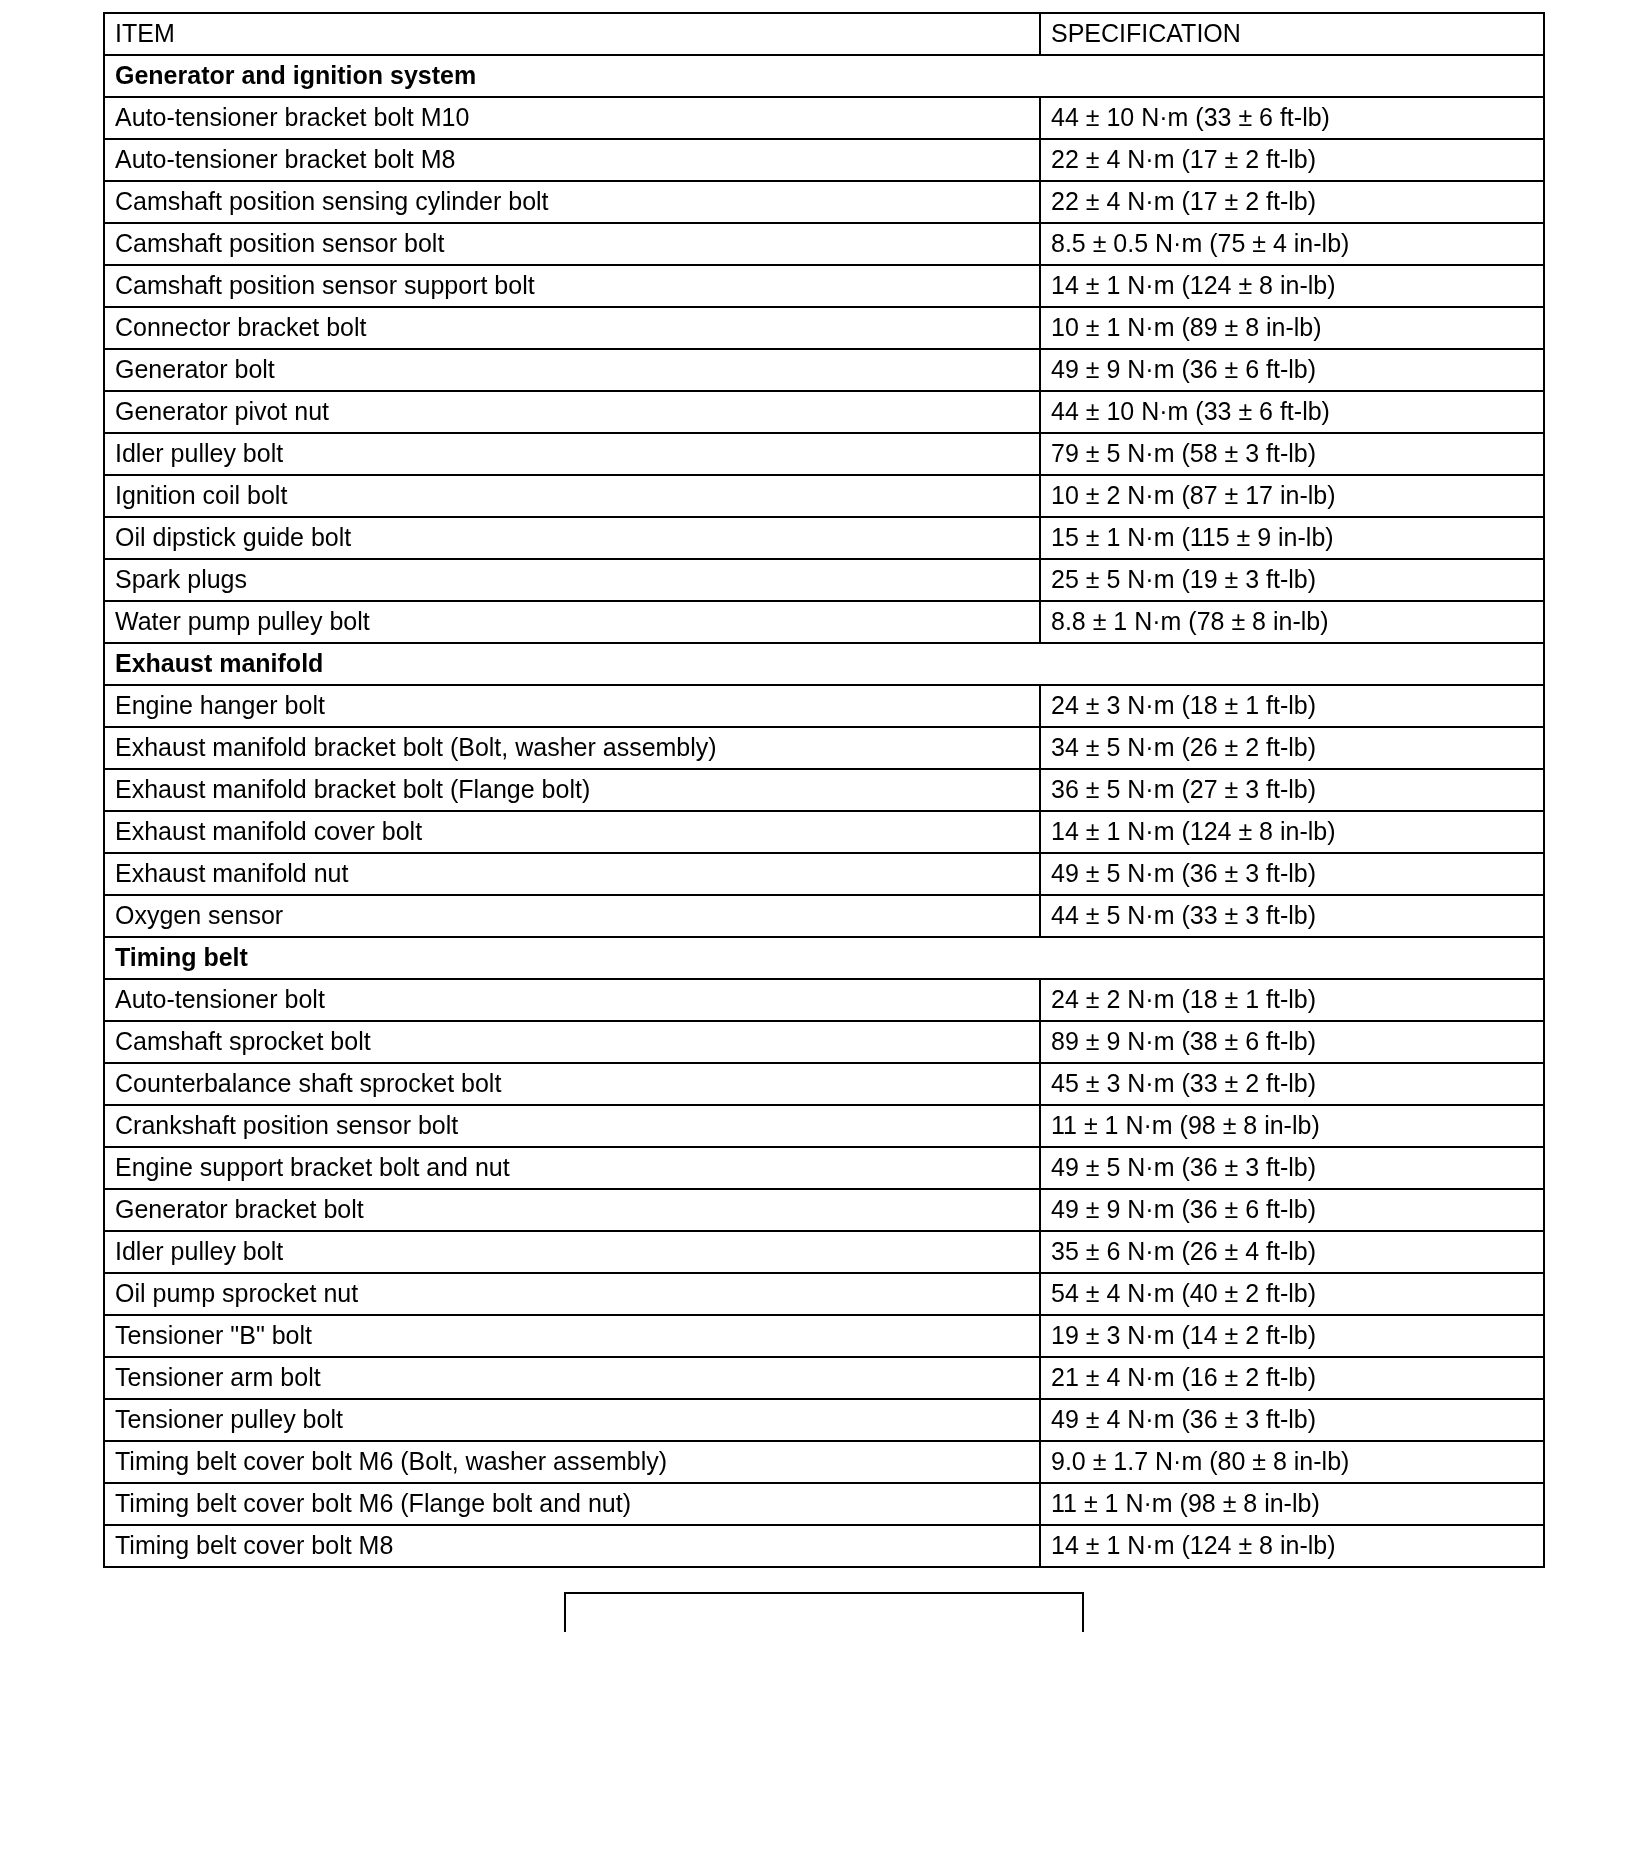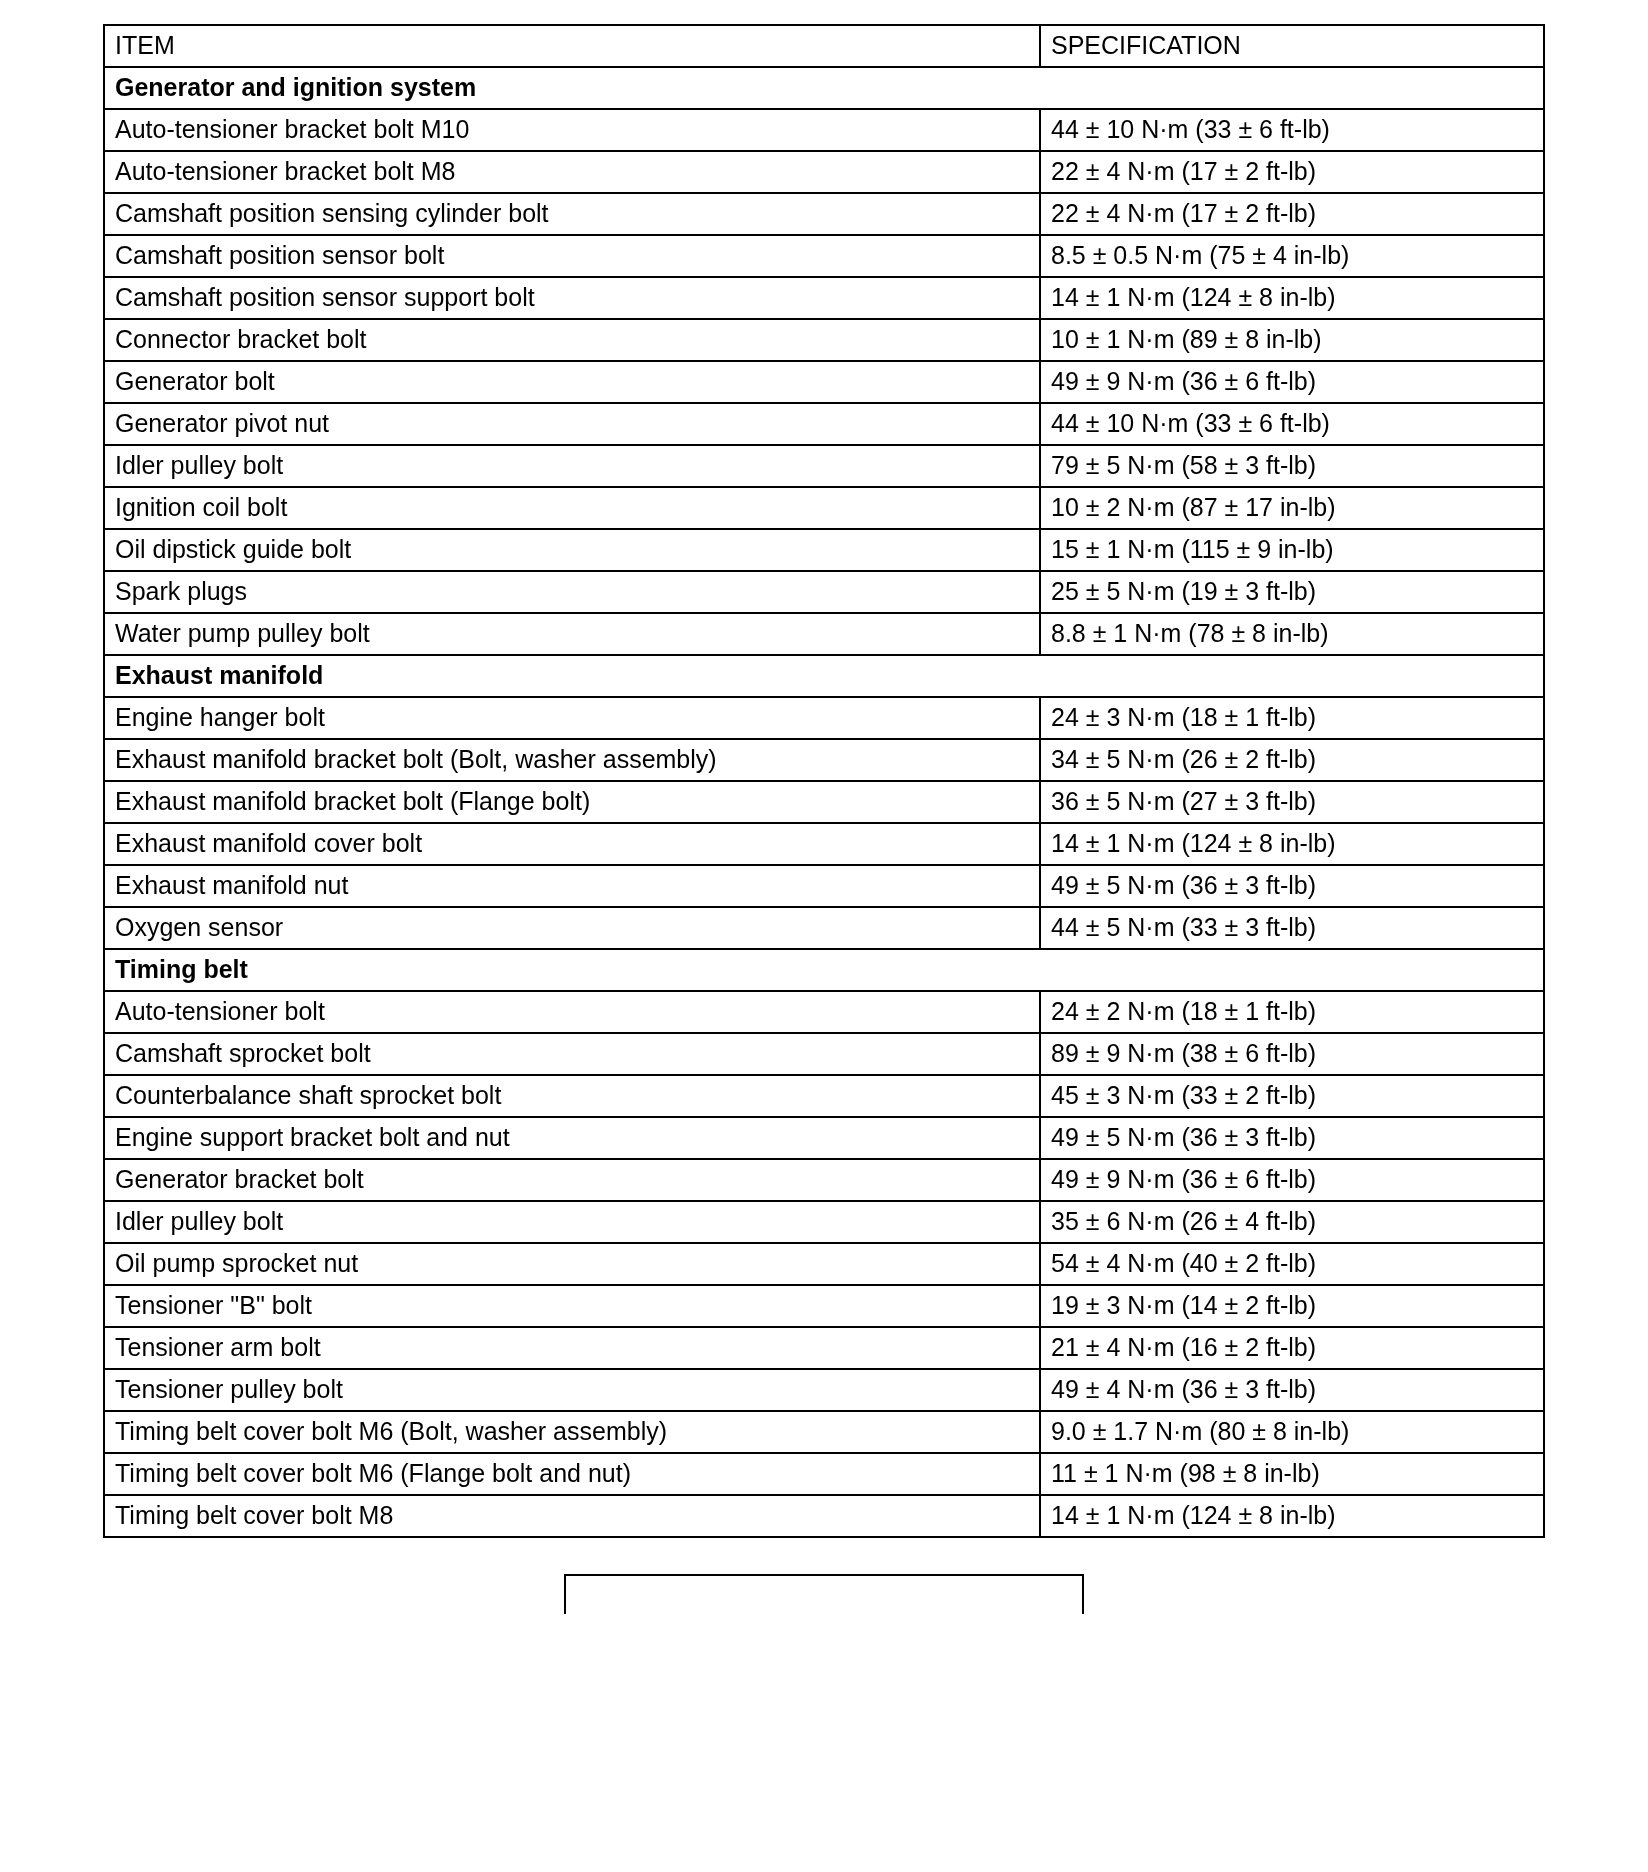--- a/index.html
+++ b/index.html
@@ -14,21 +14,21 @@
   }
   .page {
     width: 1648px;
     min-height: 1872px;
     position: relative;
     box-sizing: border-box;
     padding: 8px 0 0 0;
   }
   table.spec {
     border-collapse: collapse;
-    margin: 16px auto;
+    margin: 4px auto;
     width: 1440px;
     table-layout: fixed;
   }
   table.spec td, table.spec th {
     border: 2px solid #000000;
     padding: 4px 8px 6px 10px;
     font-size: 25px;
     line-height: 30px;
     height: 39px;
     vertical-align: middle;
@@ -181,20 +181,24 @@
         </tr>
         <tr>
           <td>Camshaft sprocket bolt</td>
           <td>89 ± 9 N·m (38 ± 6 ft-lb)</td>
         </tr>
         <tr>
           <td>Counterbalance shaft sprocket bolt</td>
           <td>45 ± 3 N·m (33 ± 2 ft-lb)</td>
         </tr>
         <tr>
+          <td>Crankshaft position sensor bolt</td>
+          <td>11 ± 1 N·m (98 ± 8 in-lb)</td>
+        </tr>
+        <tr>
           <td>Engine support bracket bolt and nut</td>
           <td>49 ± 5 N·m (36 ± 3 ft-lb)</td>
         </tr>
         <tr>
           <td>Generator bracket bolt</td>
           <td>49 ± 9 N·m (36 ± 6 ft-lb)</td>
         </tr>
         <tr>
           <td>Idler pulley bolt</td>
           <td>35 ± 6 N·m (26 ± 4 ft-lb)</td>

